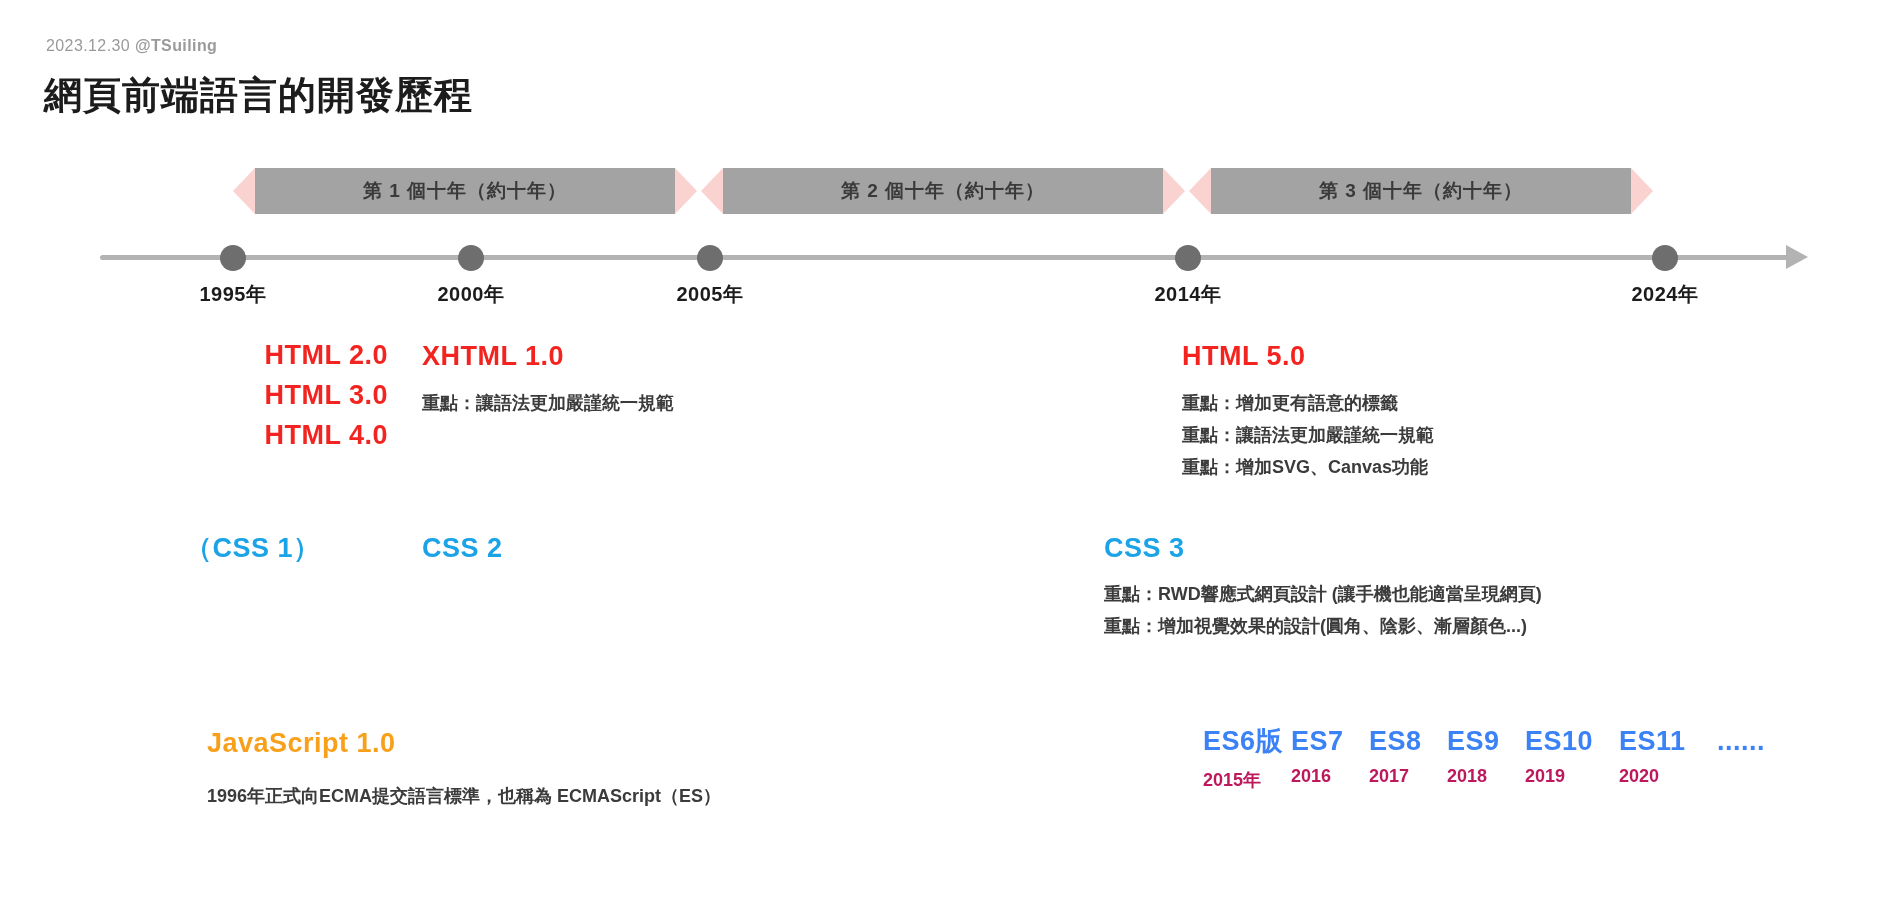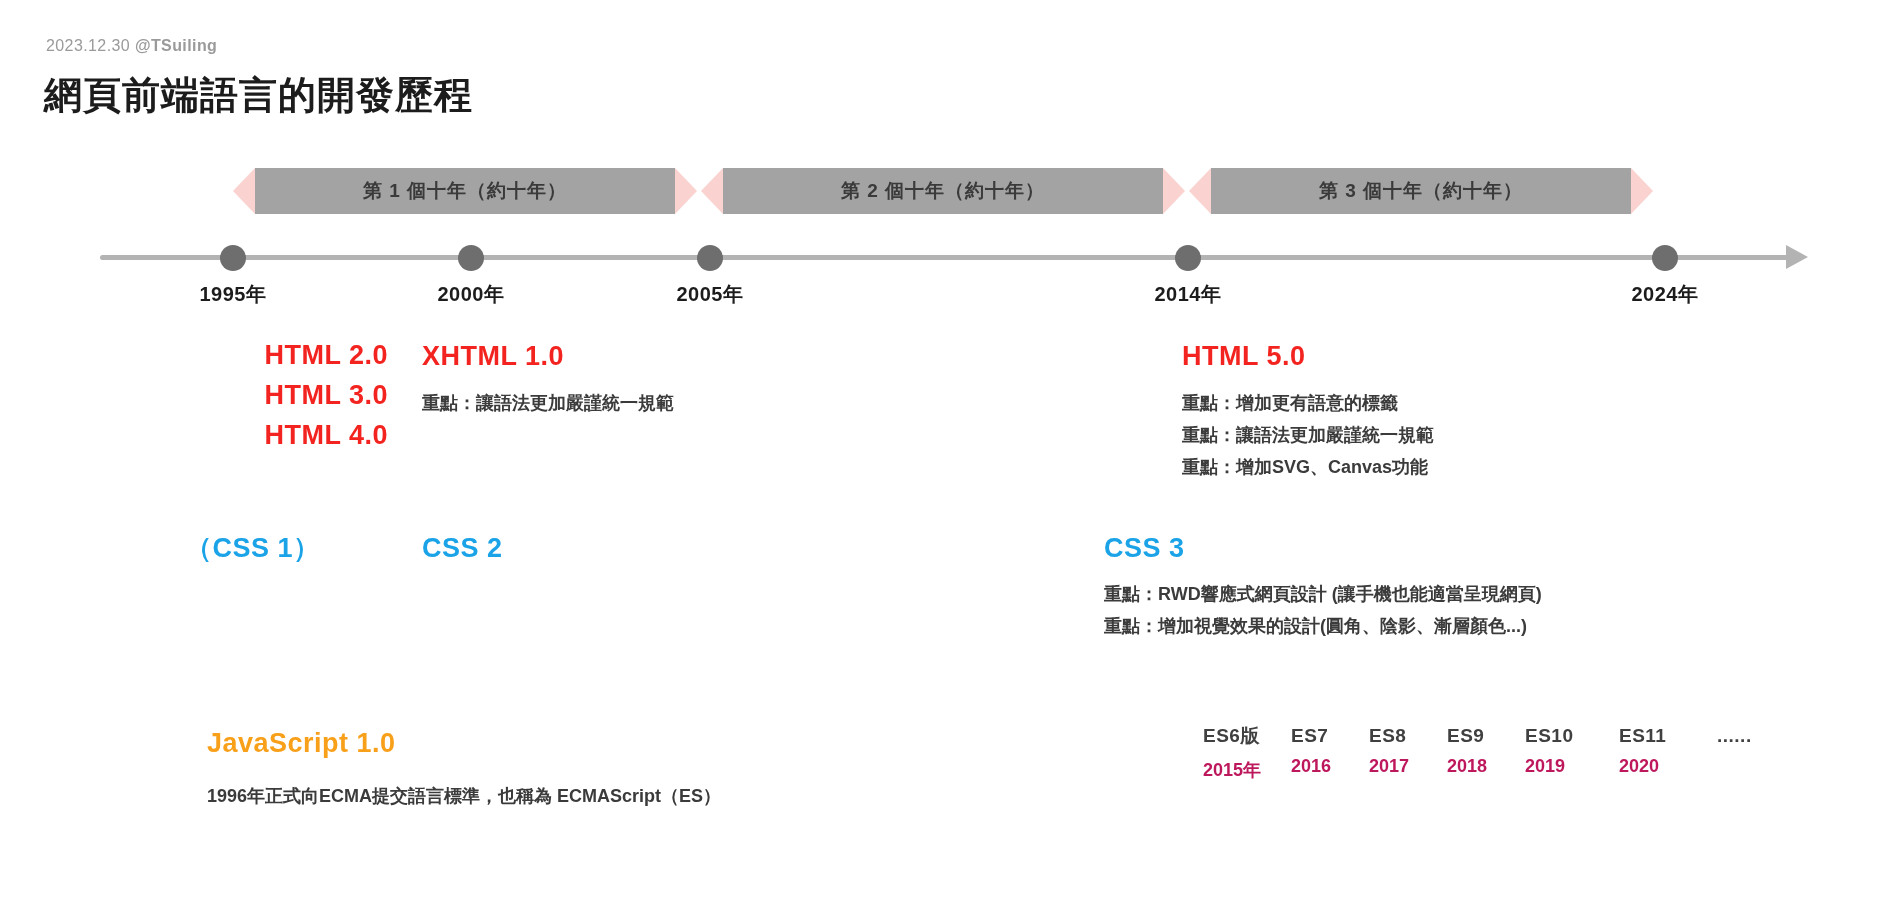--- a/index.html
+++ b/index.html
@@ -135,23 +135,23 @@
 
   .html-stack { text-align: right; }
   .html-stack .head { line-height: 1.48; }
 
   .es-row {
     display: flex;
     align-items: baseline;
   }
   .es-row .es-item { text-align: left; }
   .es-name {
-    font-size: 19px;
-    font-weight: bold;
-    color: #404040;
+    font-size: 27px;
+    font-weight: bold;
+    color: #3b82f6;
     white-space: nowrap;
     letter-spacing: .5px;
   }
   .es-year {
     margin-top: 9px;
     font-size: 18px;
     font-weight: bold;
     color: #be185d;
     white-space: nowrap;
   }

